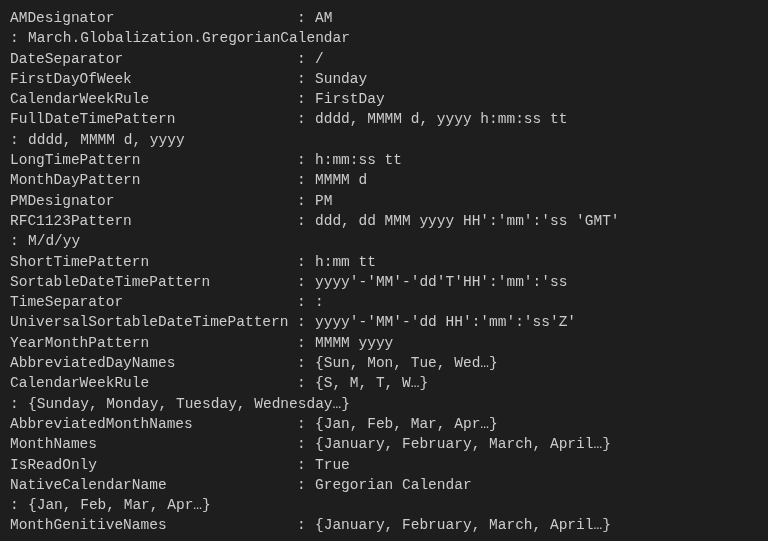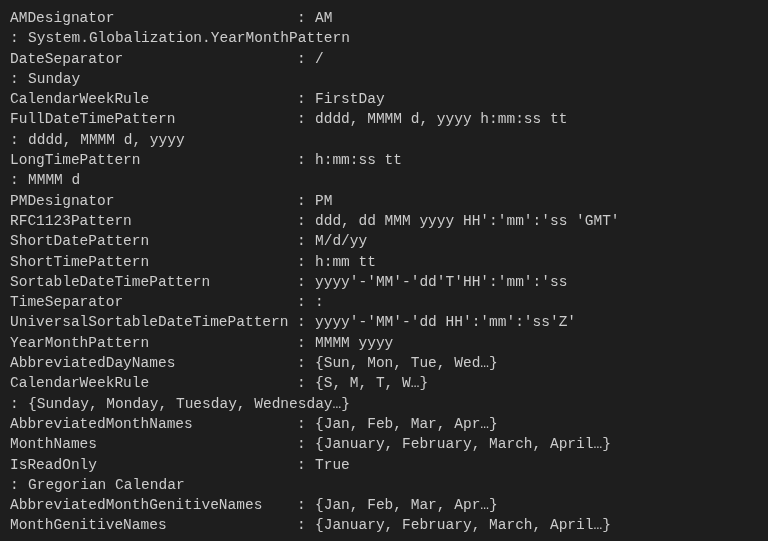--- a/index.html
+++ b/index.html
@@ -41,28 +41,29 @@
 <body>
 
 <div id="output">
     <div class="row">
       <span class="key">AMDesignator</span>
       <span class="sep">:</span>
       <span class="val">AM</span>
     </div>
     <div class="row">
       <span class="sep">:</span>
-      <span class="val">System.Globalization.YearMonthPattern</span>
+      <span class="val">March.Globalization.GregorianCalendar</span>
     </div>
     <div class="row">
       <span class="key">DateSeparator</span>
       <span class="sep">:</span>
       <span class="val">/</span>
     </div>
     <div class="row">
+      <span class="key">FirstDayOfWeek</span>
       <span class="sep">:</span>
       <span class="val">Sunday</span>
     </div>
     <div class="row">
       <span class="key">CalendarWeekRule</span>
       <span class="sep">:</span>
       <span class="val">FirstDay</span>
     </div>
     <div class="row">
       <span class="key">FullDateTimePattern</span>
@@ -72,35 +73,35 @@
     <div class="row">
       <span class="sep">:</span>
       <span class="val">dddd, MMMM d, yyyy</span>
     </div>
     <div class="row">
       <span class="key">LongTimePattern</span>
       <span class="sep">:</span>
       <span class="val">h:mm:ss tt</span>
     </div>
     <div class="row">
+      <span class="key">MonthDayPattern</span>
       <span class="sep">:</span>
       <span class="val">MMMM d</span>
     </div>
     <div class="row">
       <span class="key">PMDesignator</span>
       <span class="sep">:</span>
       <span class="val">PM</span>
     </div>
     <div class="row">
       <span class="key">RFC1123Pattern</span>
       <span class="sep">:</span>
       <span class="val">ddd, dd MMM yyyy HH':'mm':'ss 'GMT'</span>
     </div>
     <div class="row">
-      <span class="key">ShortDatePattern</span>
       <span class="sep">:</span>
       <span class="val">M/d/yy</span>
     </div>
     <div class="row">
       <span class="key">ShortTimePattern</span>
       <span class="sep">:</span>
       <span class="val">h:mm tt</span>
     </div>
     <div class="row">
       <span class="key">SortableDateTimePattern</span>
@@ -145,25 +146,25 @@
       <span class="key">MonthNames</span>
       <span class="sep">:</span>
       <span class="val">{January, February, March, April…}</span>
     </div>
     <div class="row">
       <span class="key">IsReadOnly</span>
       <span class="sep">:</span>
       <span class="val">True</span>
     </div>
     <div class="row">
+      <span class="key">NativeCalendarName</span>
       <span class="sep">:</span>
       <span class="val">Gregorian Calendar</span>
     </div>
     <div class="row">
-      <span class="key">AbbreviatedMonthGenitiveNames</span>
       <span class="sep">:</span>
       <span class="val">{Jan, Feb, Mar, Apr…}</span>
     </div>
     <div class="row">
       <span class="key">MonthGenitiveNames</span>
       <span class="sep">:</span>
       <span class="val">{January, February, March, April…}</span>
     </div>
   </div>
 

